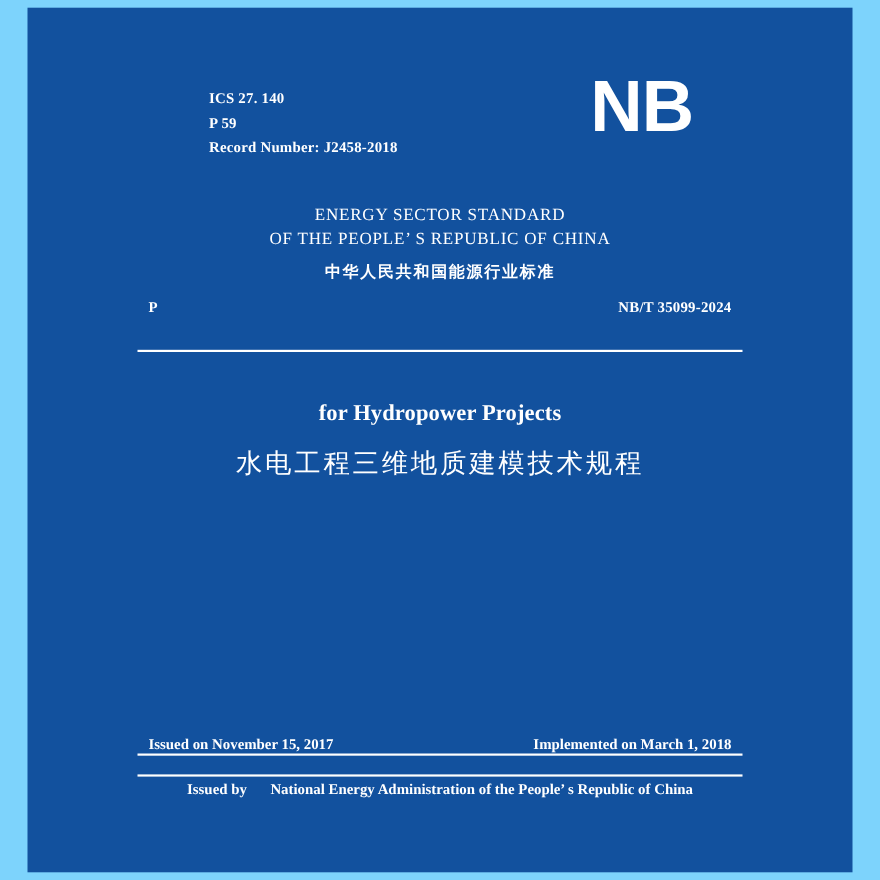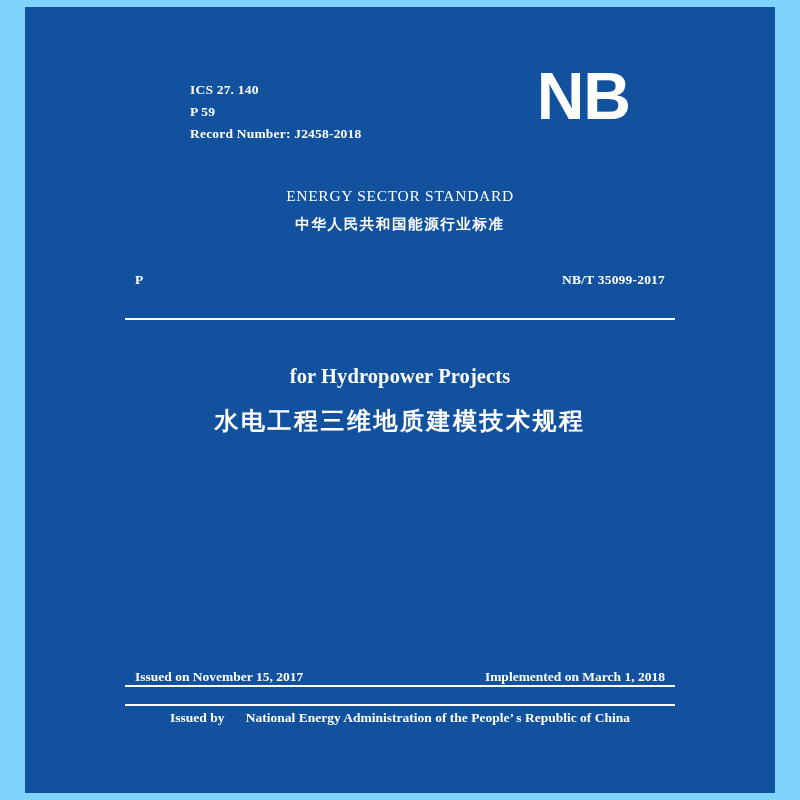--- a/index.html
+++ b/index.html
@@ -114,21 +114,21 @@
     text-align: center;
   }
   .mt-en {
     font-size: 20.5px;
     font-weight: bold;
     line-height: 1.62;
     letter-spacing: 0.1px;
   }
   .mt-cn {
     font-size: 24px;
-    font-weight: bold;
+    font-weight: normal;
     letter-spacing: 2.5px;
     margin-top: 12px;
   }
 
   
   .dates-row {
     position: absolute;
     top: 678px;
     left: 0;
     width: 100%;
@@ -162,26 +162,27 @@
       <div class="ics-lines">
         <div>ICS 27. 140</div>
         <div>P 59</div>
         <div>Record Number: J2458-2018</div>
       </div>
       <div class="nb-logo">NB</div>
     </div>
 
     <div class="std-titles">
       <div class="std-en1">ENERGY SECTOR STANDARD</div>
+      <div class="std-en2">OF THE PEOPLE’ S REPUBLIC OF CHINA</div>
       <div class="std-cn">中华人民共和国能源行业标准</div>
     </div>
 
     <div class="code-row">
       <div>P</div>
-      <div>NB/T 35099-2017</div>
+      <div>NB/T 35099-2024</div>
     </div>
 
     <div class="rule rule-top"></div>
 
     <div class="main-title">
       <div class="mt-en">for Hydropower Projects</div>
       <div class="mt-cn">水电工程三维地质建模技术规程</div>
     </div>
 
     <div class="dates-row">

